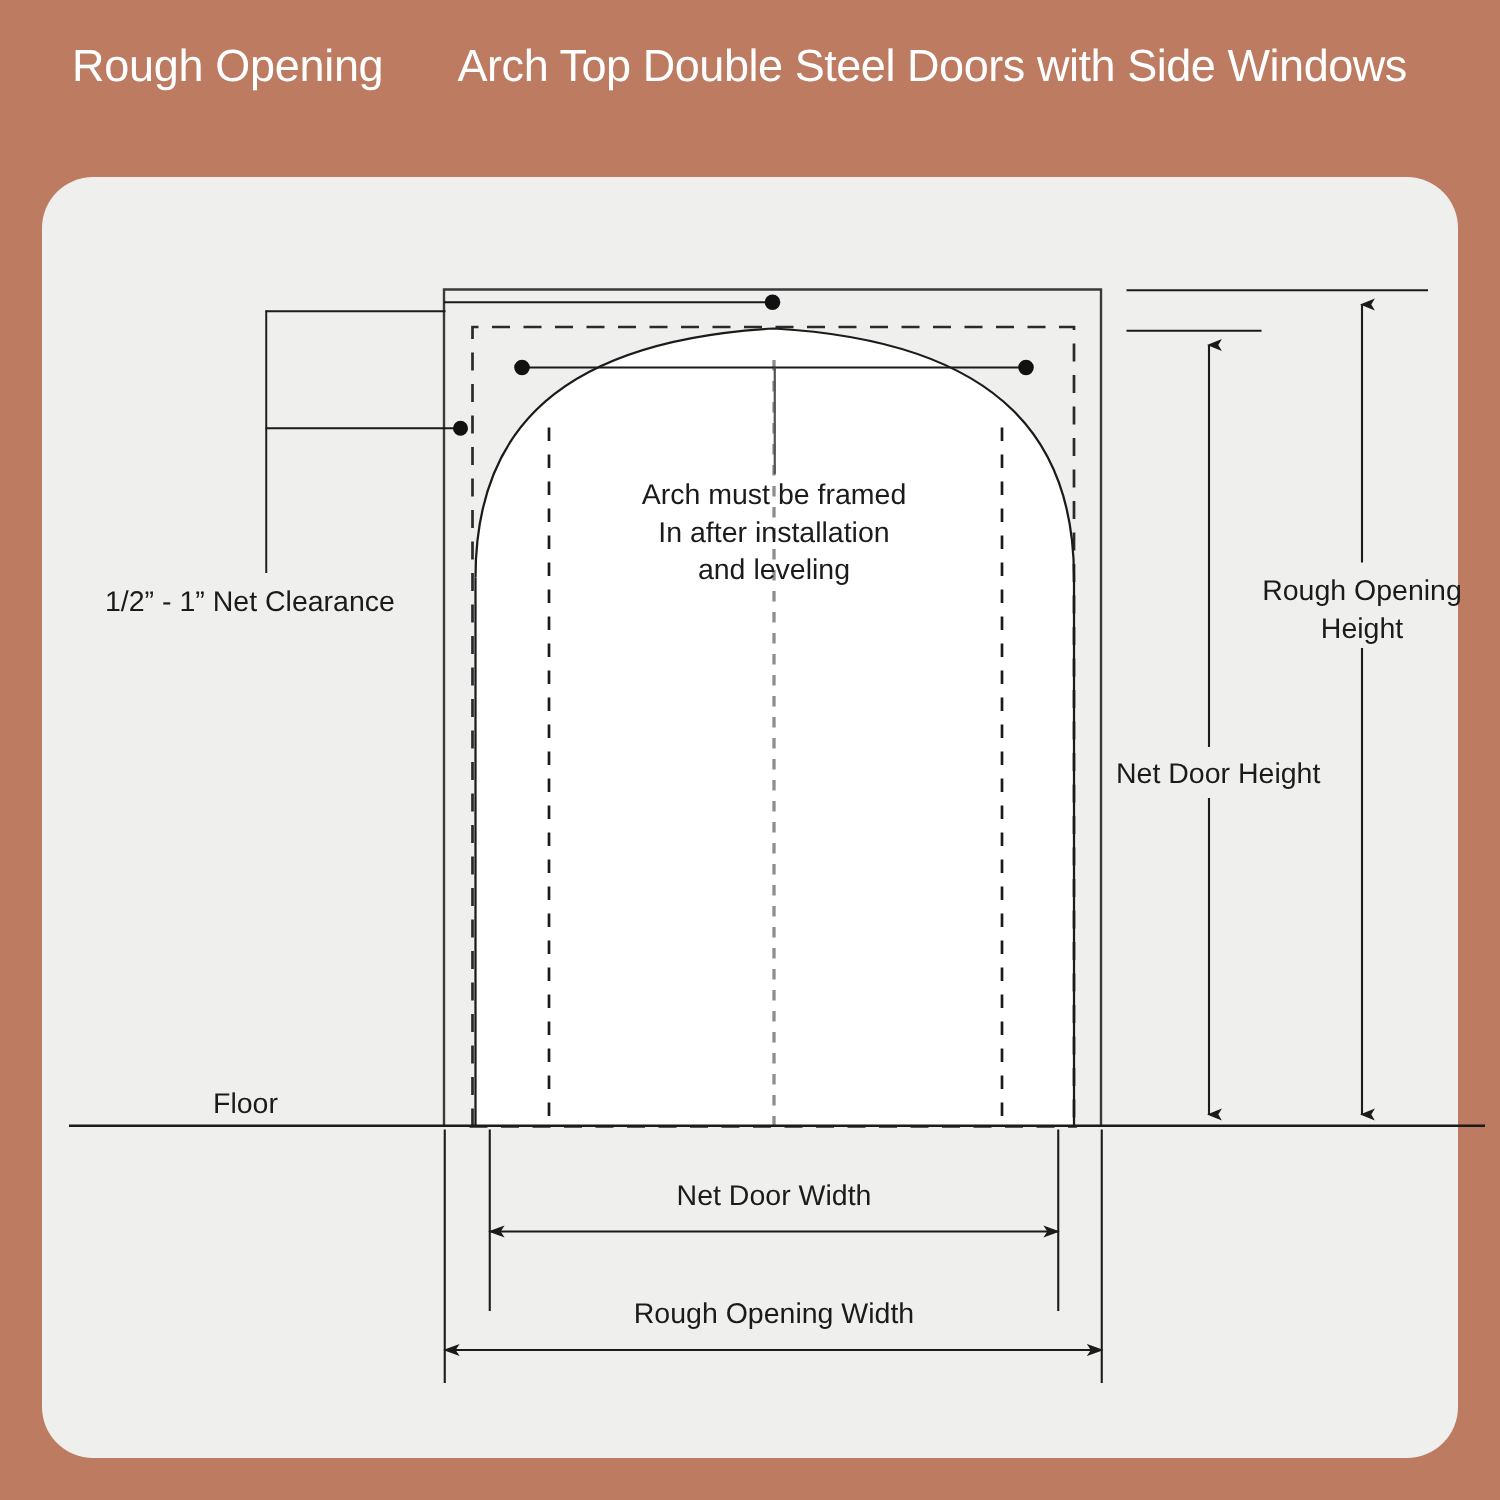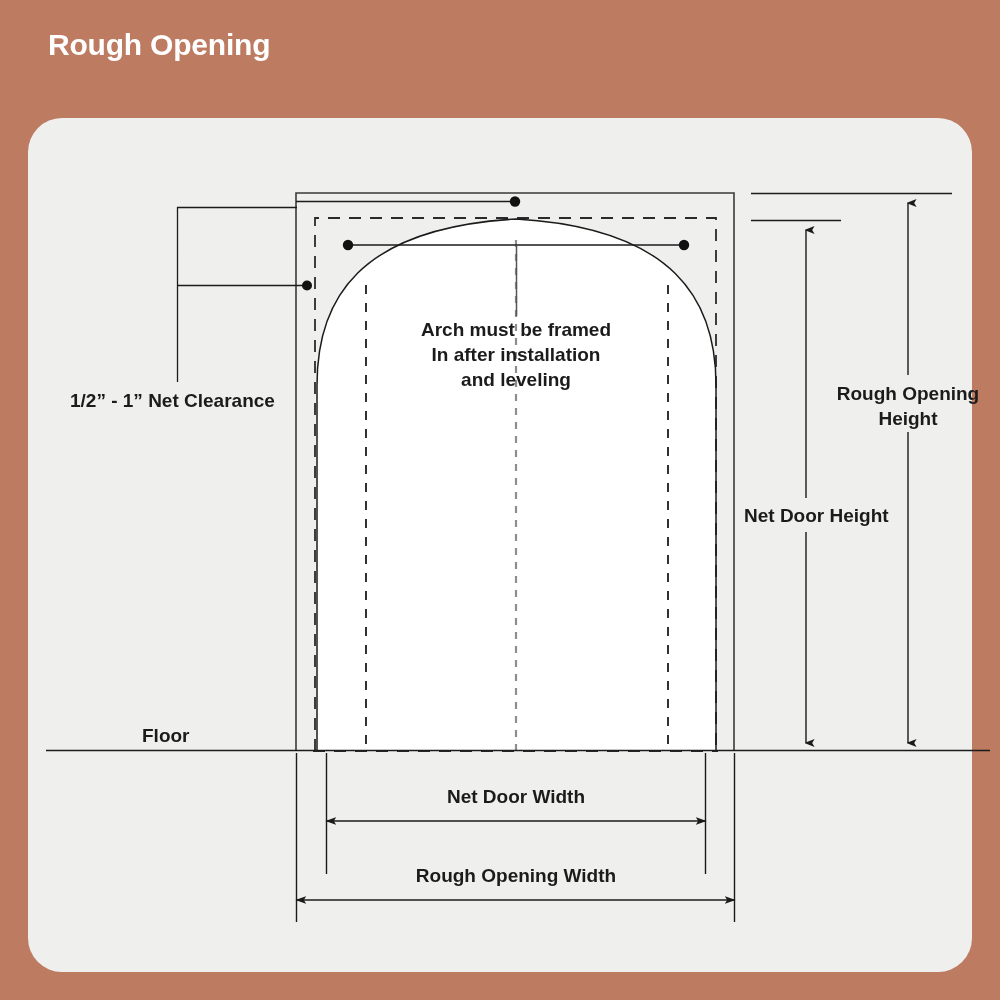--- a/index.html
+++ b/index.html
@@ -13,21 +13,20 @@
   }
   body {
     background: #bd7b61;
     font-family: "Liberation Sans", sans-serif;
     -webkit-font-smoothing: antialiased;
   }
   #stage {
     position: relative;
     width: 1000px;
     height: 1000px;
-    font-weight: bold;
   }
   .title-row {
     position: absolute;
     left: 0;
     top: 28px;
     width: 1000px;
     height: 56px;
     display: block;
     color: #ffffff;
     white-space: nowrap;
@@ -74,20 +73,21 @@
   }
   .dgm-text-note { font-size: 19px; }
 </style>
 </head>
 <body>
 
 <div id="stage">
 
   <div class="title-row">
     <span class="title-left">Rough Opening</span>
+    <span class="title-right">Arch Top Double Steel Doors with Side Windows</span>
   </div>
 
   <div class="card"></div>
 
   <div id="svgwrap">
   <svg width="1000" height="1000" viewBox="0 0 1000 1000" xmlns="http://www.w3.org/2000/svg">
     <defs>
       <clipPath id="cardclip">
         <rect x="28" y="118" width="944" height="854" rx="34" ry="34"></rect>
       </clipPath>

